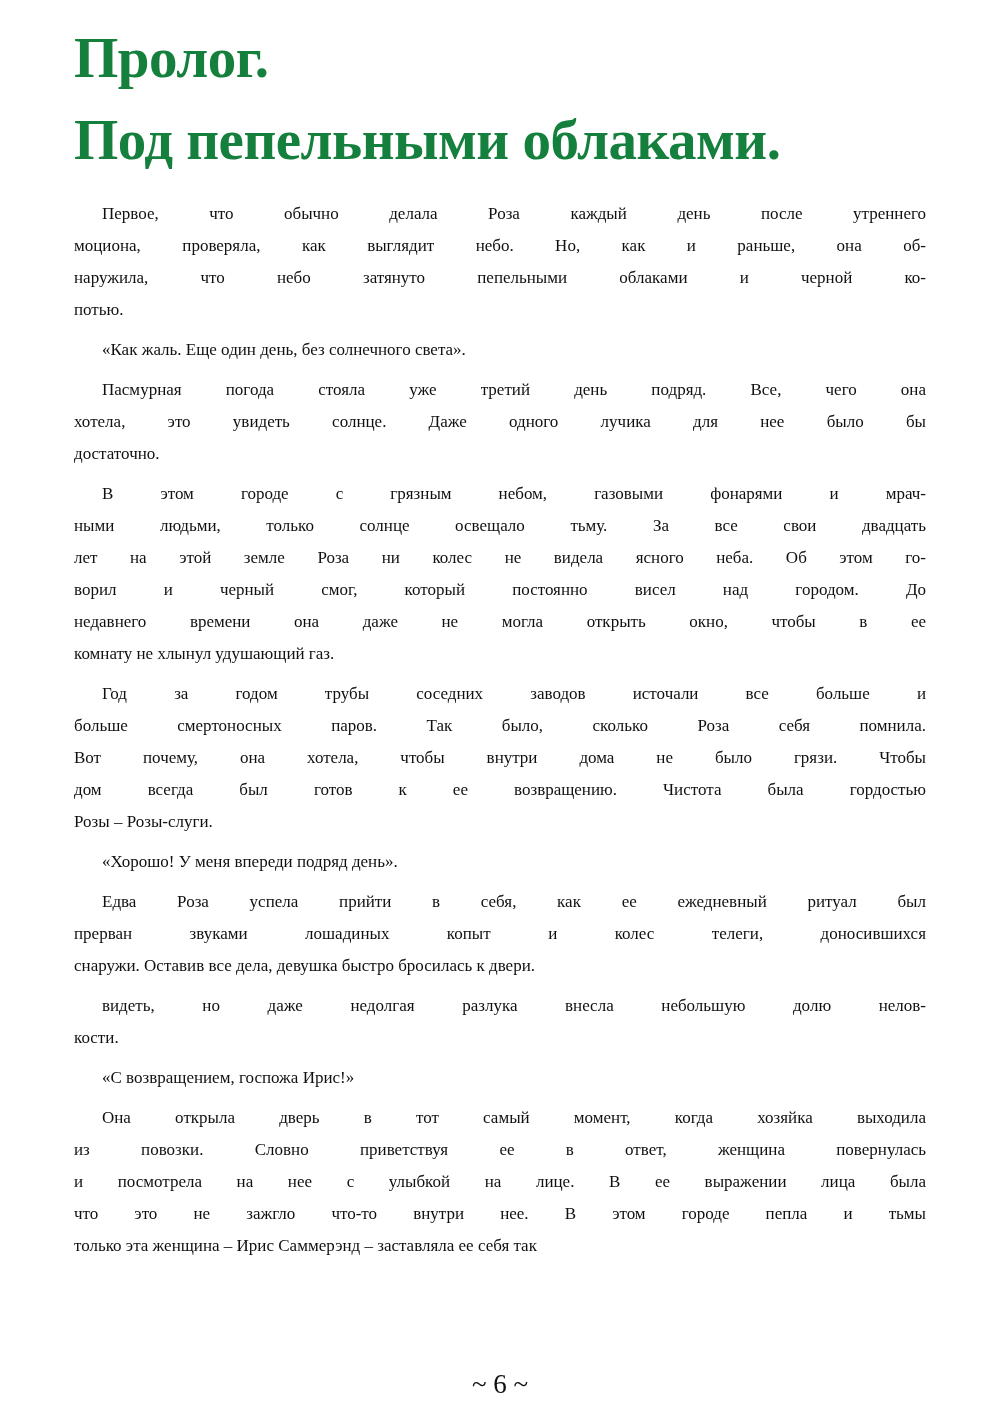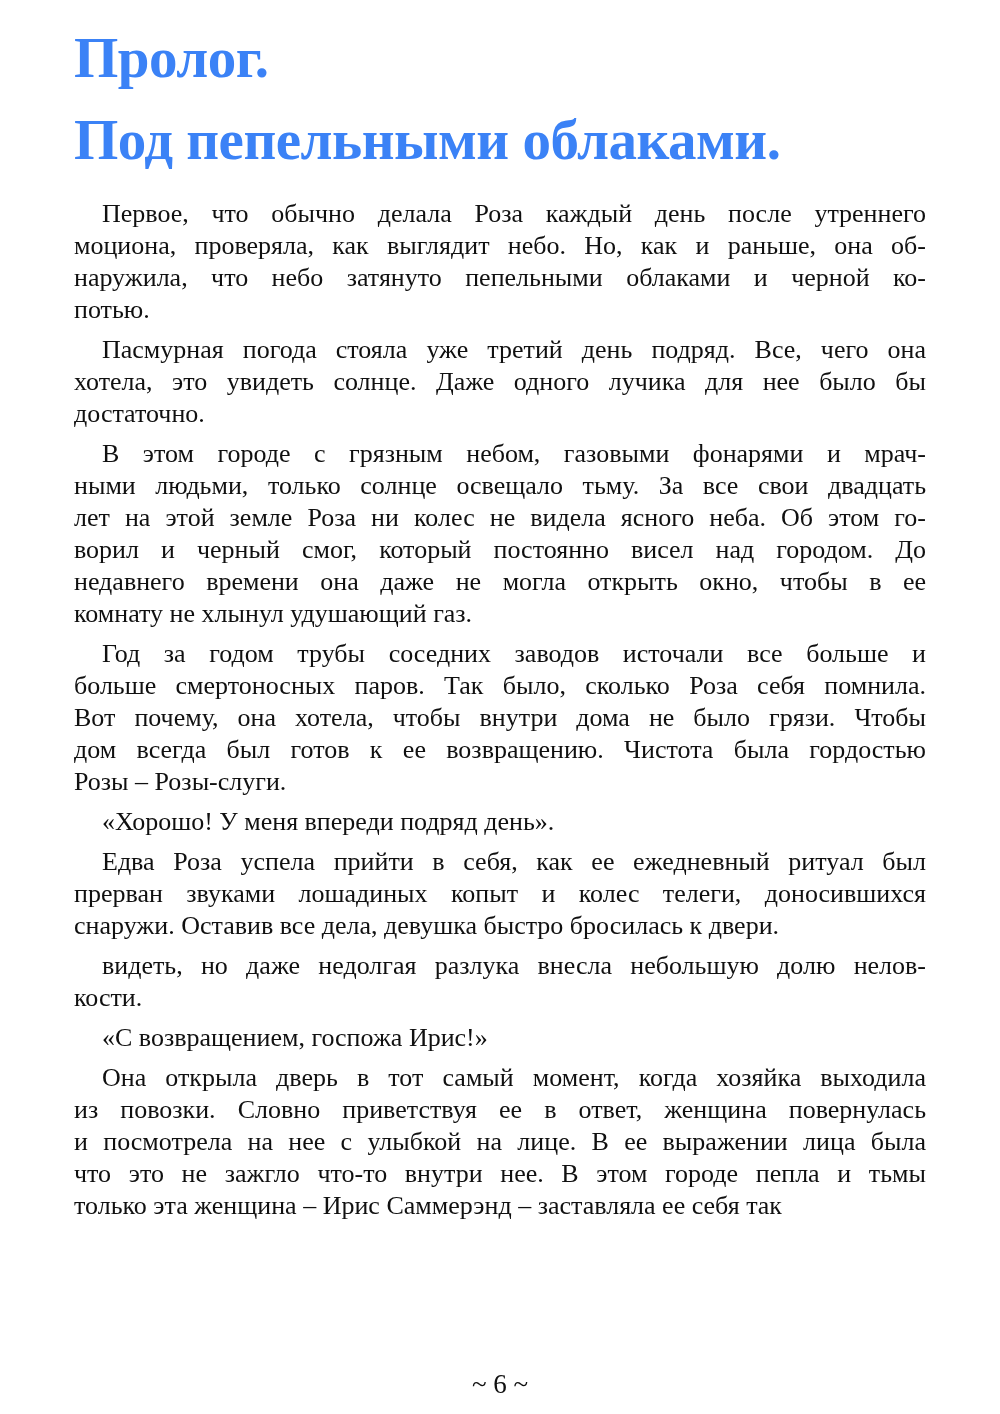--- a/index.html
+++ b/index.html
@@ -18,32 +18,32 @@
 
   .heading {
     position: absolute;
     left: 74px;
     right: 74px;
     margin: 0;
     font-weight: bold;
     font-size: 57px;
     line-height: 1.2;
     letter-spacing: -0.5px;
-    color: #3b82f6;
+    color: #15803d;
     text-align: left;
   }
   .heading.h-line1 { top: 24px; }
   .heading.h-line2 { top: 106px; }
 
   .body-text {
     position: absolute;
     top: 198px;
     left: 74px;
     right: 74px;
-    font-size: 26px;
+    font-size: 17px;
     line-height: 32px;
   }
 
   .para { margin: 0; }
   .para + .para { margin-top: 8px; }
 
   .line {
     display: block;
     text-align: justify;
     text-align-last: justify;
@@ -71,20 +71,23 @@
   <h1 class="heading h-line1">Пролог.</h1>
 
   <h1 class="heading h-line2">Под пепельными облаками.</h1>
 
   <div class="body-text">
       <p class="para">
         <span class="line">Первое, что обычно делала Роза каждый день после утреннего</span>
         <span class="line">моциона, проверяла, как выглядит небо. Но, как и раньше, она об-</span>
         <span class="line">наружила, что небо затянуто пепельными облаками и черной ко-</span>
         <span class="line final">потью.</span>
+      </p>
+      <p class="para">
+        <span class="line final">«Как жаль. Еще один день, без солнечного света».</span>
       </p>
       <p class="para">
         <span class="line">Пасмурная погода стояла уже третий день подряд. Все, чего она</span>
         <span class="line">хотела, это увидеть солнце. Даже одного лучика для нее было бы</span>
         <span class="line final">достаточно.</span>
       </p>
       <p class="para">
         <span class="line">В этом городе с грязным небом, газовыми фонарями и мрач-</span>
         <span class="line">ными людьми, только солнце освещало тьму. За все свои двадцать</span>
         <span class="line">лет на этой земле Роза ни колес не видела ясного неба. Об этом го-</span>

